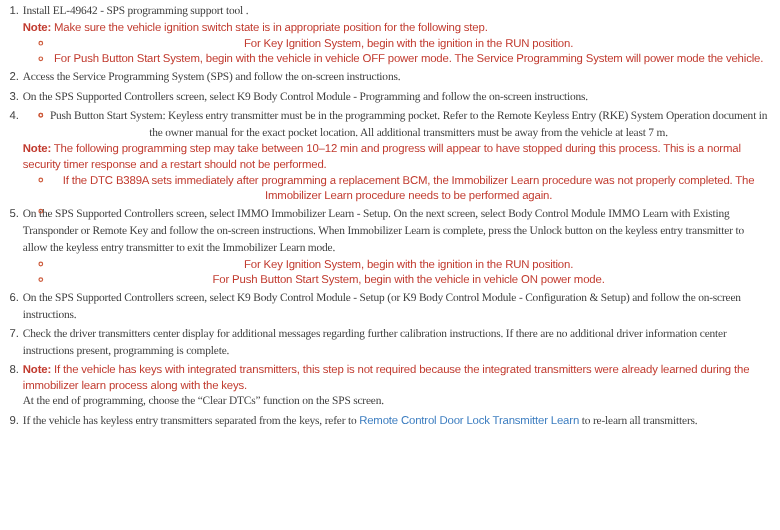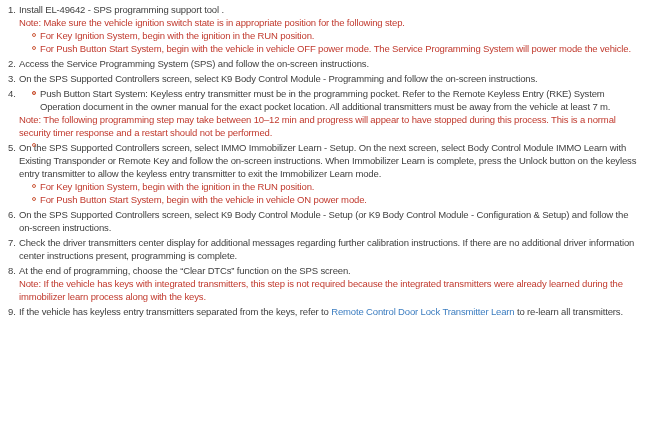--- a/index.html
+++ b/index.html
@@ -14,28 +14,28 @@
   body{
     width:650px;height:442px;overflow:hidden;background:var(--bg);
     font-family:"Liberation Sans",sans-serif;
     font-size:9.5px;letter-spacing:-0.15px;line-height:13px;color:var(--text);
   }
   .doc{padding:3px 9px 0 8px;}
   .item{display:flex;margin-bottom:2px;}
   .num{flex:0 0 11px;color:var(--text);}
   .item-body{flex:1;min-width:0;}
   .block{margin:0;}
-  .block.bullet{position:relative;padding-left:21px;}
+  .block.bullet{position:relative;padding-left:21px;text-align:center;}
   .marker{
     position:absolute;left:13px;top:4px;width:4px;height:4px;
     border:1px solid var(--bullet);border-radius:50%;background:transparent;
   }
-  .r-text{color:var(--text);}
+  .r-text{color:var(--text);font-family:Liberation Serif, serif;}
   .r-note{color:var(--red);}
-  .r-note-label{color:var(--red);font-weight:normal;}
+  .r-note-label{color:var(--red);font-weight:bold;}
   .r-link{color:var(--blue);cursor:pointer;}
 </style>
 </head>
 <body>
 
 <div class="doc">
   <div>
       <div class="item">
         <span class="num">1.</span>
         <div class="item-body">
@@ -56,20 +56,21 @@
         <div class="item-body">
           <div class="block text"><span class="r-text">On the SPS Supported Controllers screen, select K9 Body Control Module - Programming and follow the on-screen instructions.</span></div>
         </div>
       </div>
       <div class="item">
         <span class="num">4.</span>
         <div class="item-body">
           <div class="block bullet"><span class="marker"></span></div>
           <div class="block bullet"><span class="marker"></span><span class="r-text">Push Button Start System: Keyless entry transmitter must be in the programming pocket. Refer to the Remote Keyless Entry (RKE) System Operation document in the owner manual for the exact pocket location. All additional transmitters must be away from the vehicle at least 7 m.</span></div>
           <div class="block note"><span class="r-note-label">Note:</span><span class="r-note"> The following programming step may take between 10–12 min and progress will appear to have stopped during this process. This is a normal security timer response and a restart should not be performed.</span></div>
+          <div class="block bullet"><span class="marker"></span><span class="r-note">If the DTC B389A sets immediately after programming a replacement BCM, the Immobilizer Learn procedure was not properly completed. The Immobilizer Learn procedure needs to be performed again.</span></div>
           <div class="block bullet"><span class="marker"></span></div>
         </div>
       </div>
       <div class="item">
         <span class="num">5.</span>
         <div class="item-body">
           <div class="block text"><span class="r-text">On the SPS Supported Controllers screen, select IMMO Immobilizer Learn - Setup. On the next screen, select Body Control Module IMMO Learn with Existing Transponder or Remote Key and follow the on-screen instructions. When Immobilizer Learn is complete, press the Unlock button on the keyless entry transmitter to allow the keyless entry transmitter to exit the Immobilizer Learn mode.</span></div>
           <div class="block bullet"><span class="marker"></span><span class="r-note">For Key Ignition System, begin with the ignition in the RUN position.</span></div>
           <div class="block bullet"><span class="marker"></span><span class="r-note">For Push Button Start System, begin with the vehicle in vehicle ON power mode.</span></div>
         </div>
@@ -82,22 +83,22 @@
       </div>
       <div class="item">
         <span class="num">7.</span>
         <div class="item-body">
           <div class="block text"><span class="r-text">Check the driver transmitters center display for additional messages regarding further calibration instructions. If there are no additional driver information center instructions present, programming is complete.</span></div>
         </div>
       </div>
       <div class="item">
         <span class="num">8.</span>
         <div class="item-body">
+          <div class="block note"><span class="r-note-label">Note:</span><span class="r-note"> If the vehicle has keys with integrated transmitters, this step is not required because the integrated transmitters were already learned during the immobilizer learn process along with the keys.</span></div>
           <div class="block text"><span class="r-text">At the end of programming, choose the “Clear DTCs” function on the SPS screen.</span></div>
-          <div class="block note"><span class="r-note-label">Note:</span><span class="r-note"> If the vehicle has keys with integrated transmitters, this step is not required because the integrated transmitters were already learned during the immobilizer learn process along with the keys.</span></div>
         </div>
       </div>
       <div class="item">
         <span class="num">9.</span>
         <div class="item-body">
           <div class="block text"><span class="r-text">If the vehicle has keyless entry transmitters separated from the keys, refer to </span><span class="r-link">Remote Control Door Lock Transmitter Learn</span><span class="r-text"> to re-learn all transmitters.</span></div>
         </div>
       </div>
     </div>
 </div>

